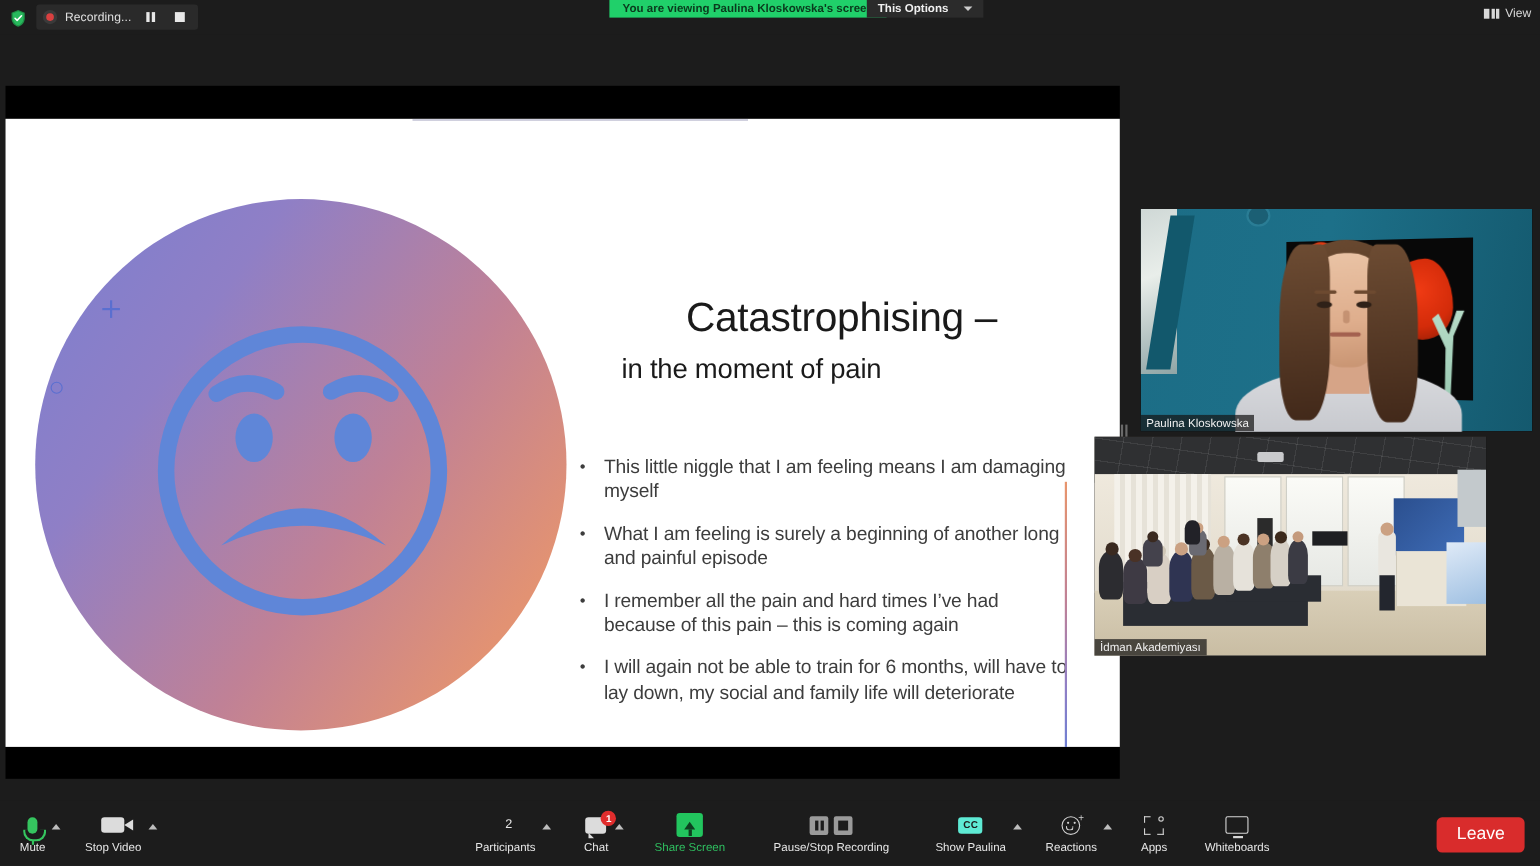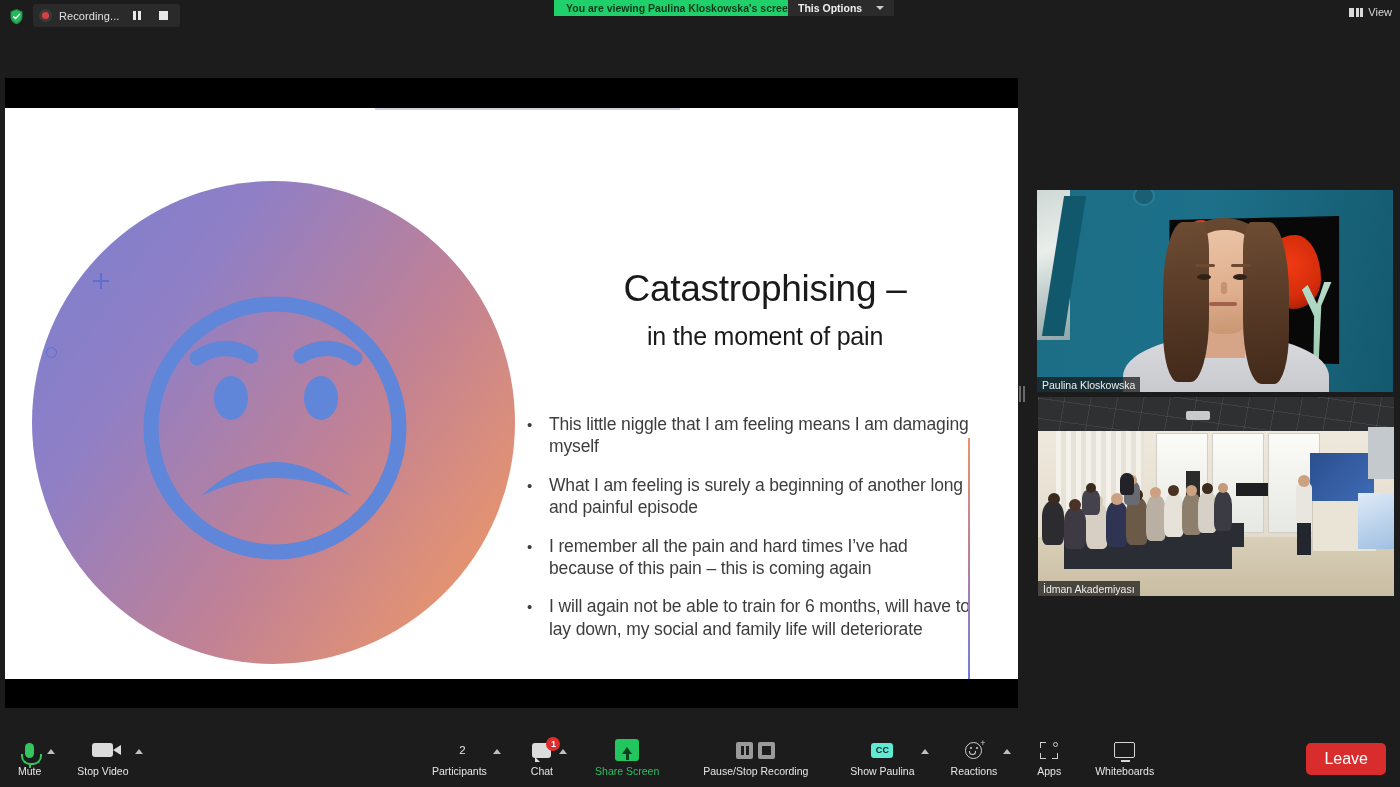--- a/index.html
+++ b/index.html
@@ -75,42 +75,42 @@
   .deco-ring { position:absolute; left:41px; top:239px; width:11px; height:11px;
                border:1.6px solid #5a6fd0; border-radius:50%; }
 
   .slide-title {
     position:absolute; left:560px; top:161px; width:400px;
     font-size:37px; color:#1a1a1a; font-weight:400; text-align:center;
     letter-spacing:-.3px; line-height:1.08;
   }
   .slide-subtitle {
     position:absolute; left:560px; top:214px; width:400px;
-    font-size:25px; color:#1a1a1a; font-weight:400; text-align:center;
+    font-size:25px; color:#1a1a1a; font-weight:400; text-align:left;
     letter-spacing:-.2px;
   }
   .bullets { position:absolute; left:522px; top:305px; width:450px; }
   .bullet { display:flex; margin-bottom:16px; }
   .bullet .bdot { flex:0 0 22px; color:#3d3d3d; font-size:15px; line-height:1.28; padding-top:2px; }
   .bullet .btxt { color:#3d3d3d; font-size:17.5px; line-height:1.28; letter-spacing:-.15px; }
 
   .accent-line {
     position:absolute; left:963px; top:330px; width:1.6px; height:268px;
     background: linear-gradient(to bottom, #e8956c 0%, #c08196 40%, #8f7fc6 70%, #5f7fd8 100%);
   }
 
   
   .drag-handle { position:absolute; left:1019px; top:385px; width:6px; height:18px;
                  display:flex; gap:2px; align-items:center; justify-content:center; }
   .drag-handle b { display:block; width:1.6px; height:16px; background:#6a6a6a; }
 
   
   .tile { position:absolute; overflow:hidden; background:#000; }
   .tile-1 { left:1037px; top:190px; width:356px; height:202px; }
-  .tile-2 { left:1038px; top:397px; width:356px; height:199px; }
+  .tile-2 { left:995px; top:397px; width:356px; height:199px; }
   .tile-name {
     position:absolute; left:0px; bottom:0px; height:15px;
     background:rgba(22,22,22,.72); color:#efefef; font-size:10.5px;
     display:flex; align-items:center; padding:0 5px; white-space:nowrap; z-index:5;
   }
 
   
   .t1-wall { position:absolute; inset:0; background:linear-gradient(100deg,#1c6d86 0%,#1d7089 45%,#14596e 100%); }
   .t1-window { position:absolute; left:0; top:0; width:33px; height:150px;
                background:linear-gradient(160deg,#cfd8d6 0%,#e9eeea 40%,#8fa5a6 100%); }

